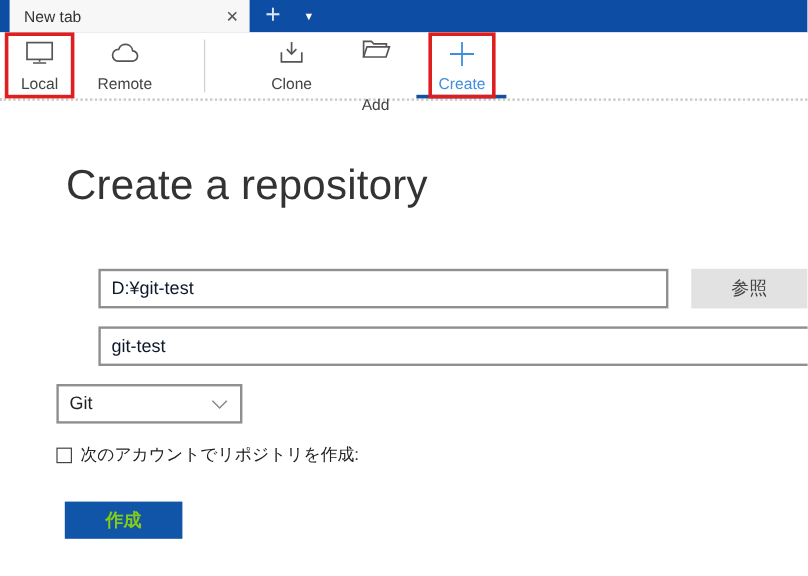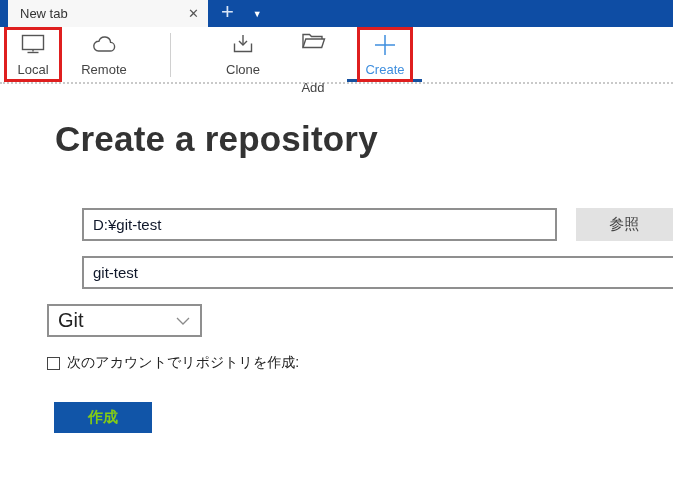--- a/index.html
+++ b/index.html
@@ -47,42 +47,42 @@
   .t-create { left:360px; width:50px; }
   .tool-sep { position:absolute; left:170px; top:6px; width:1px; height:44px; background:#d0d0d0; }
   .red-box { position:absolute; border:3px solid #DF1F1F; pointer-events:none; }
   .red-local  { left:4px;   top:0; width:58px; height:55px; }
   .red-create { left:357px; top:0; width:56px; height:55px; }
   .create-underline { position:absolute; left:347px; top:52px; width:75px; height:3px; background:#15509F; }
 
   
   .main { padding-left:47px; }
   .page-title {
-    margin:32px 0 0 8px; font-size:35px; line-height:46px;
-    font-weight:700; color:#333; letter-spacing:0.2px;
+    margin:48px 0 0 8px; font-size:35px; line-height:46px;
+    font-weight:400; color:#333; letter-spacing:0.2px;
   }
   .row1 { margin-top:46px; display:flex; align-items:flex-start; }
   .txt-input {
     height:33px; border:2px solid #8f8f8f; background:#fff;
     font-family:"Liberation Sans", sans-serif; font-size:15px; color:#0f172a;
     padding:0 9px; outline:none;margin-left:35px;
   }
   .path-input { width:494px; }
   .browse-btn {
     margin-left:19px; width:101px; height:33px; border:none;
     background:#e2e2e2; color:#444; font-size:15px;
     font-family:"Liberation Sans", sans-serif;
   }
   .row2 { margin-top:15px; }
   .name-input { width:607px; }
   .row3 { margin-top:15px; }
   .select-box {
     width:155px; height:33px; border:2px solid #8f8f8f; background:#fff;
     display:flex; align-items:center; justify-content:space-between;
-    padding:0 10px 0 9px; font-size:20px; color:#222;
+    padding:0 10px 0 9px; font-size:15px; color:#222;
   }
   .row4 { margin-top:17px; display:flex; align-items:center; font-size:14px; color:#222; }
   .checkbox { width:13px; height:13px; border:1px solid #444; background:#fff; margin-right:7px; flex:0 0 auto; }
   .row5 { margin-top:30px; }
   .create-btn {
     margin-left:7px; width:98px; height:31px; border:none;
     background:#1155A8; color:#84cc16; font-size:15px; font-weight:bold;
     font-family:"Liberation Sans", sans-serif;
   }
   svg { display:block; }

